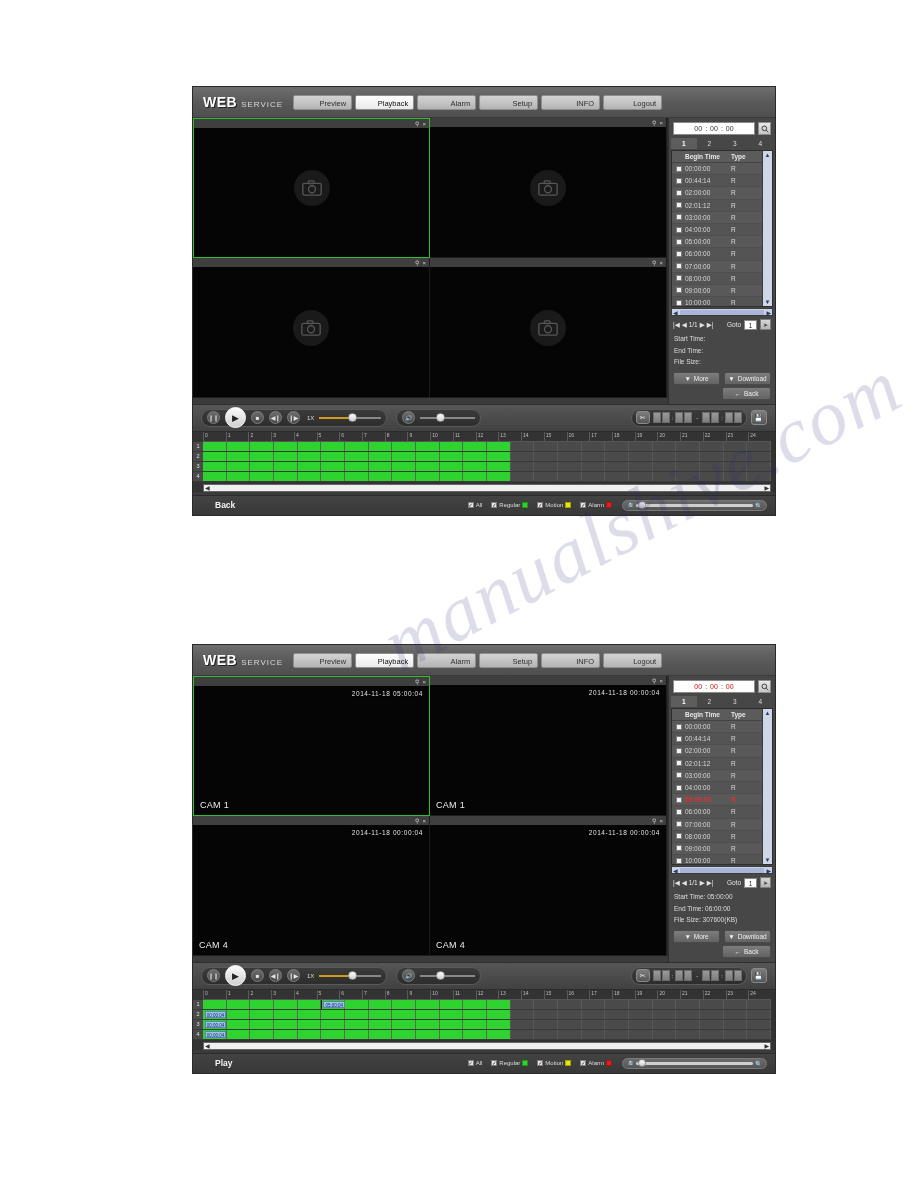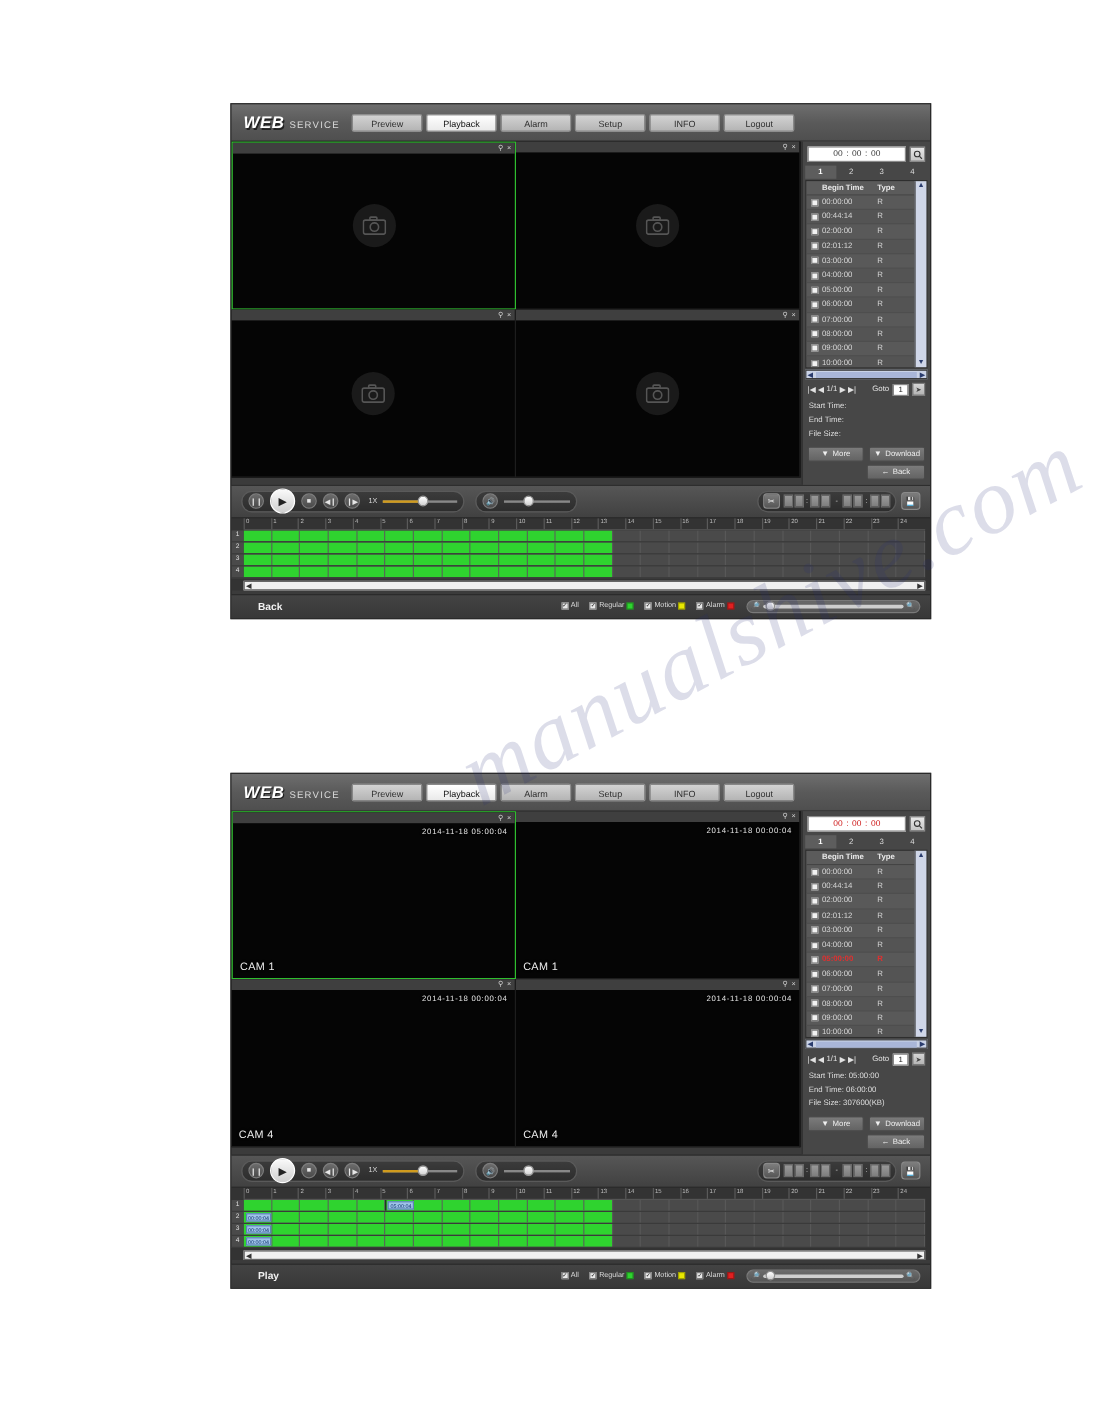--- a/index.html
+++ b/index.html
@@ -30,27 +30,27 @@
   .app2{left:192px;top:644px;}
 
   
   .hdr{
     height:31px;background:linear-gradient(#6e6e6e,#5a5a5a 50%,#4f4f4f);
     display:flex;align-items:center;padding:0 6px;box-sizing:border-box;
     border-bottom:1px solid #3a3a3a;
   }
   .logo{display:flex;align-items:baseline;gap:4px;margin:0 10px 0 4px;}
   .logo-web{
-    color:#ffffff;font-weight:bold;font-size:14px;font-style:italic;
+    color:#ffffff;font-weight:bold;font-size:14px;
     letter-spacing:0.5px;text-shadow:1px 1px 0 #222;
   }
   .logo-svc{color:#d9d9d9;font-size:8px;letter-spacing:1px;}
   .tabs{display:flex;gap:3px;align-items:center;}
   .tab{
-    min-width:59px;height:15px;line-height:15px;text-align:center;
+    min-width:59px;height:15px;line-height:15px;text-align:right;
     font-size:7.5px;color:#2f2f2f;
     background:linear-gradient(#d3d3d3,#b4b4b4);
     border:1px solid #8e8e8e;border-radius:2px;
     padding:0 5px;box-sizing:border-box;cursor:pointer;
   }
   .tab.active{background:linear-gradient(#ffffff,#e9e9e9);color:#111;}
 
   
   .body-row{display:flex;}
   .video-col{width:475px;}

